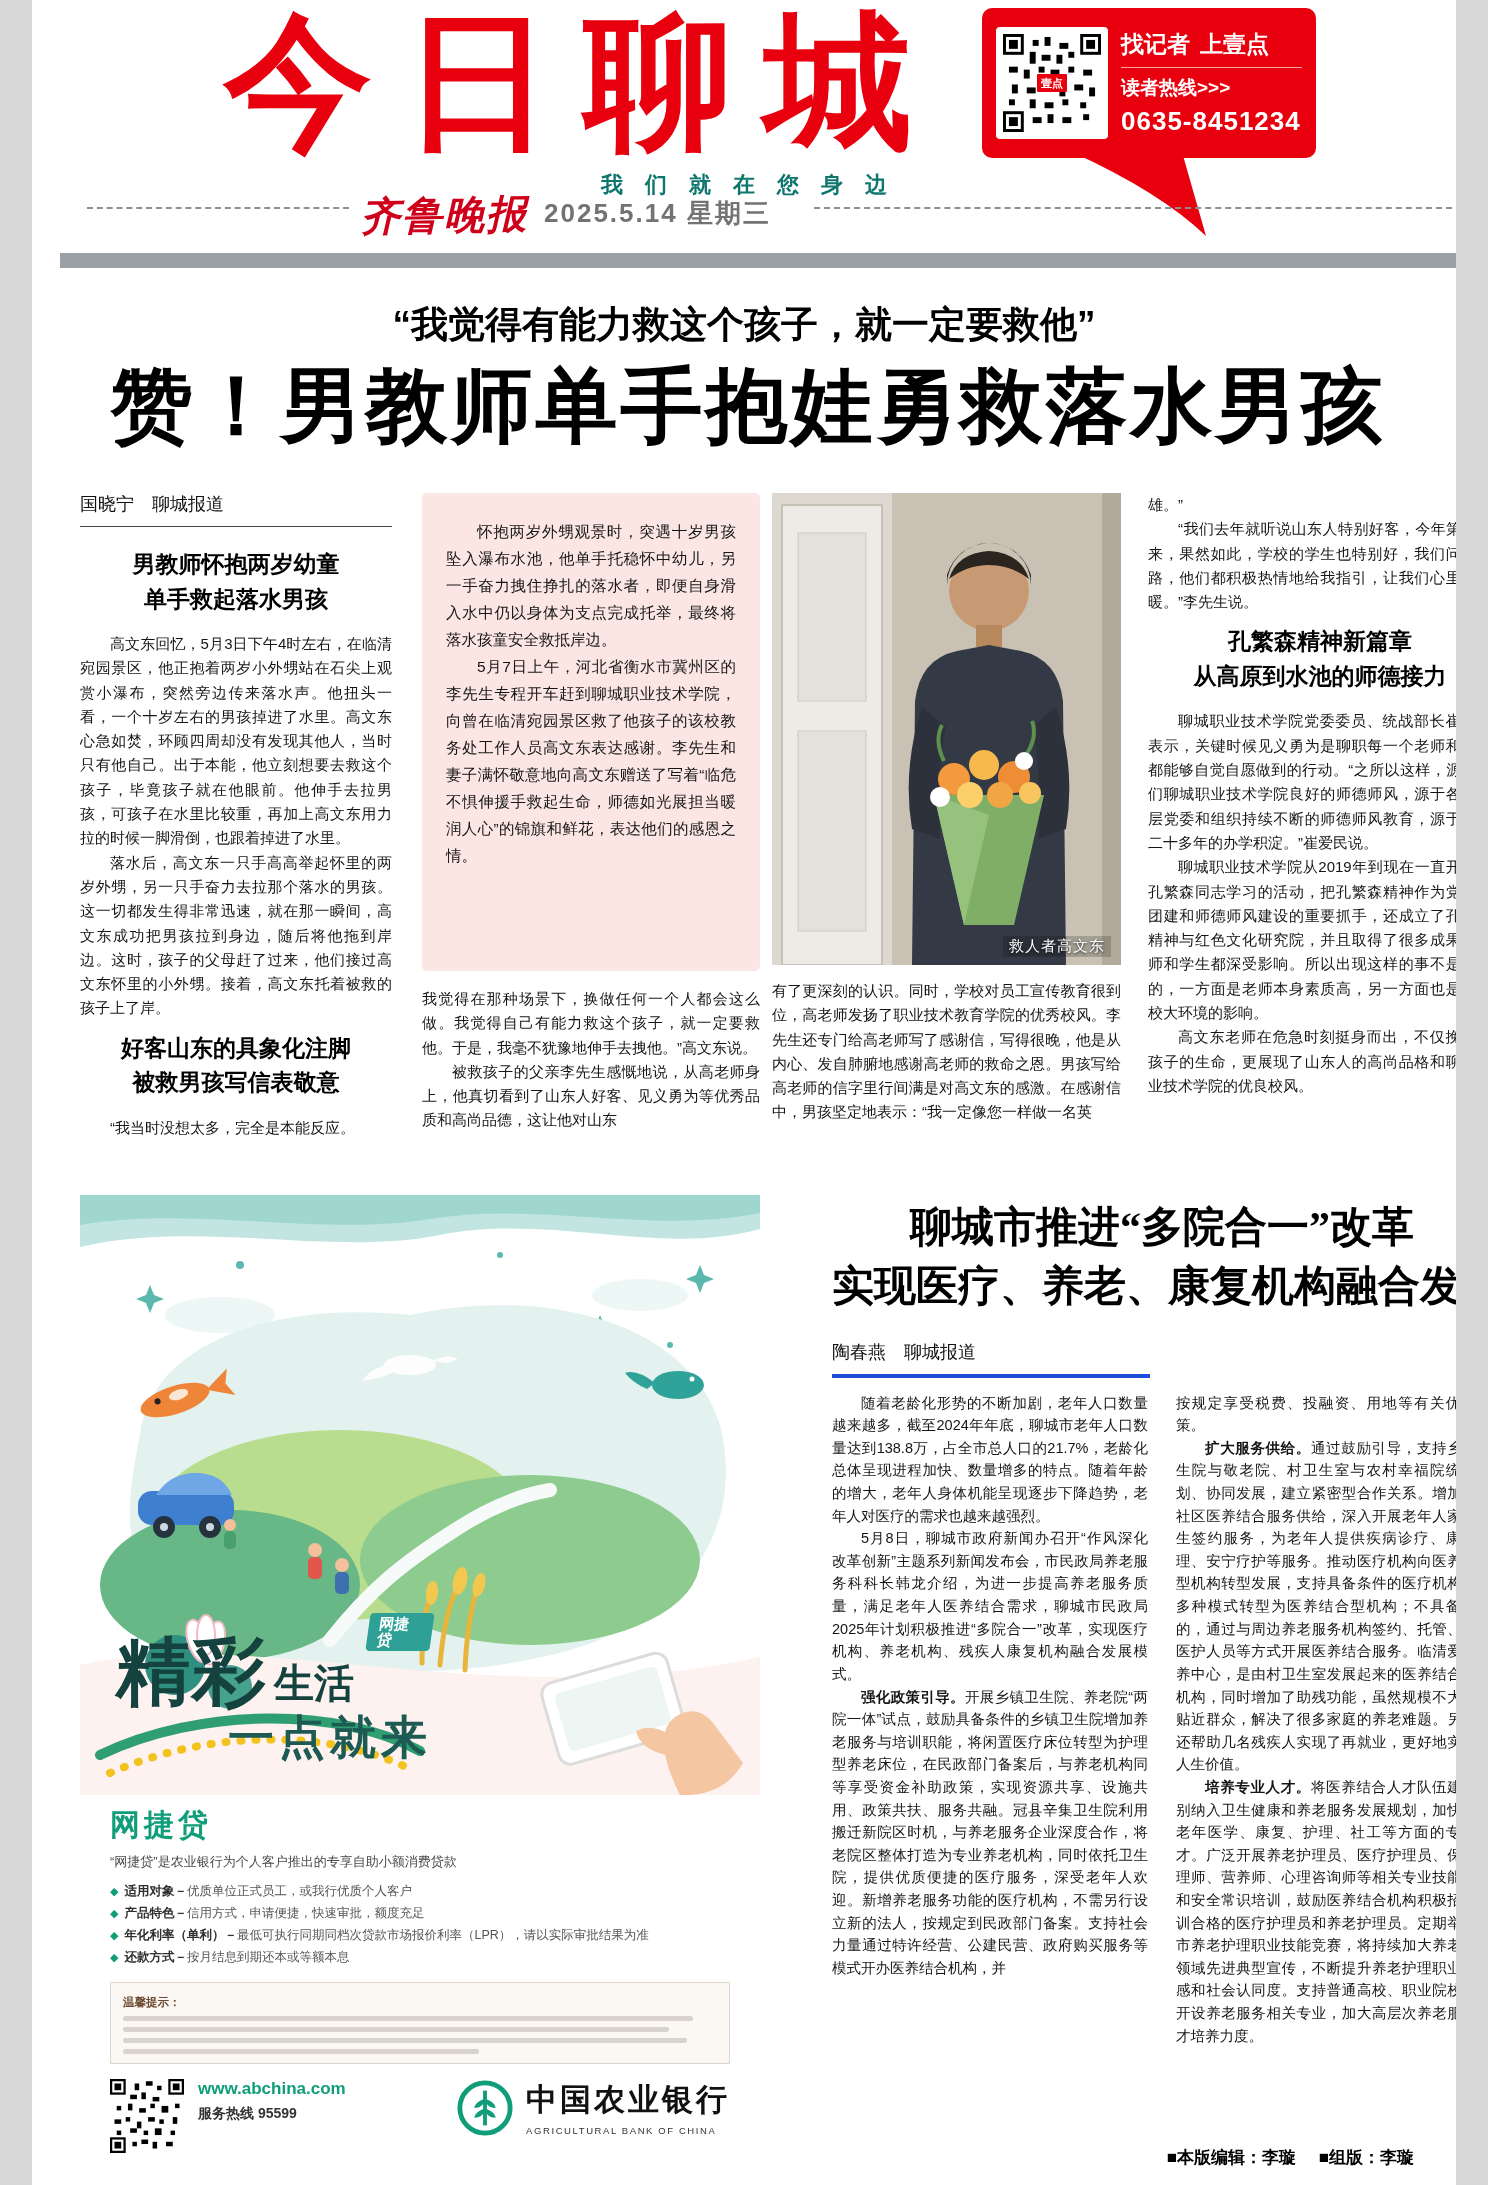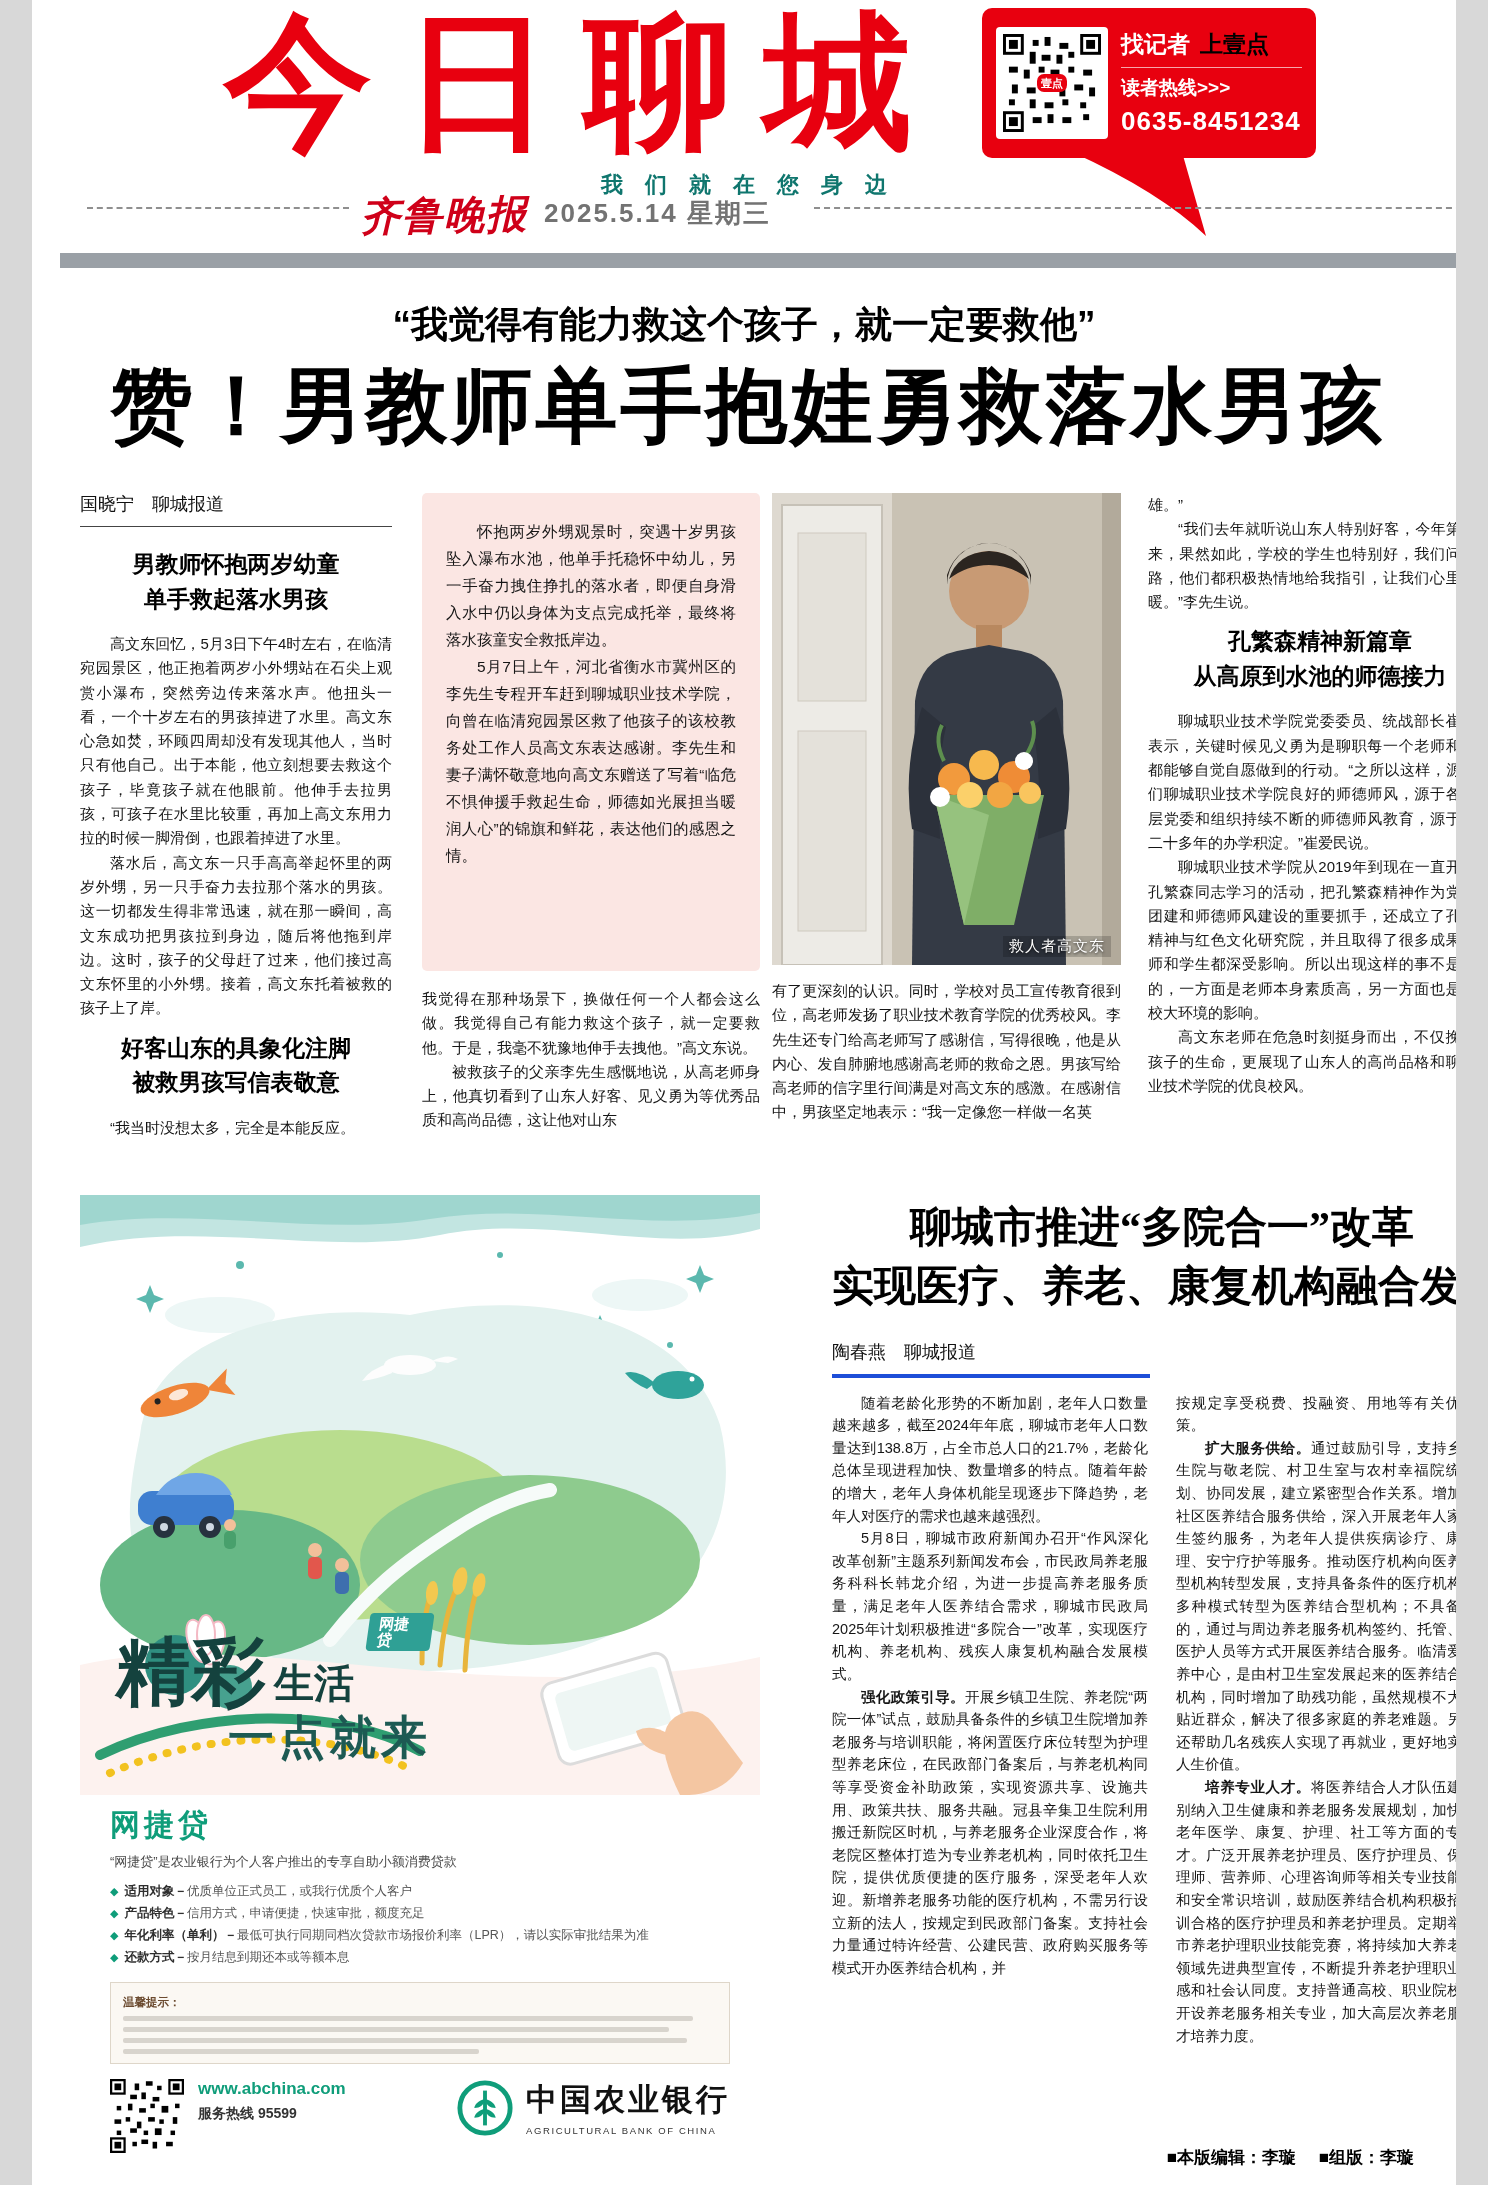--- a/index.html
+++ b/index.html
@@ -7,24 +7,24 @@
   #page{position:relative;width:1424px;height:2185px;margin:0 auto;background:#ffffff;
         font-family:"Liberation Sans","DejaVu Sans",sans-serif;color:#111;overflow:hidden}
   
   .masthead{position:absolute;left:192px;top:6px;width:760px;height:152px;line-height:152px;
             font-size:148px;font-weight:900;color:#e8000f;letter-spacing:32px;white-space:nowrap}
   .bubble{position:absolute;left:950px;top:8px;width:334px;height:150px;background:#e8000f;
           border-radius:10px;display:flex;align-items:center;padding:12px 14px;gap:13px}
   .qrbox{position:relative;width:112px;height:112px;background:#fff;border-radius:4px;padding:7px;flex:none}
   .qrbox svg{width:100%;height:100%;display:block}
   .qr-badge{position:absolute;left:50%;top:50%;transform:translate(-50%,-50%);background:#e8000f;
-            color:#fff;font-size:11px;font-weight:700;padding:3px 4px;border-radius:7px;line-height:1.1;text-align:center}
+            color:#fff;font-size:11px;font-weight:700;padding:3px 4px;border-radius:1px;line-height:1.1;text-align:center}
   .bubble-txt{color:#fff;flex:1;min-width:0}
   .b-row1{font-size:23px;font-weight:800;display:flex;gap:10px;align-items:flex-start;white-space:nowrap}
-  .b-yellow{color:#000000}
+  .b-yellow{color:#ffffff}
   .b-sep{border-top:1px solid rgba(255,255,255,.65);margin:7px 0 7px}
   .b-row2{font-size:19px;font-weight:600;white-space:nowrap}
   .b-row3{font-size:26px;font-weight:800;letter-spacing:1px;margin-top:5px;white-space:nowrap}
   .bubble-tail{position:absolute;left:1032px;top:152px;width:150px;height:84px}
   .tagline{position:absolute;left:0;top:170px;width:100%;text-align:center;font-size:22px;
            font-weight:700;letter-spacing:22px;color:#0f766e;text-indent:22px}
   .dash{position:absolute;top:207px;border-top:2px dashed #8f8f8f;height:0}
   .dash-l{left:55px;width:262px}
   .dash-r{left:782px;width:658px}
   .paper-name{position:absolute;left:328px;top:188px;font-size:40px;font-weight:900;font-style:italic;

